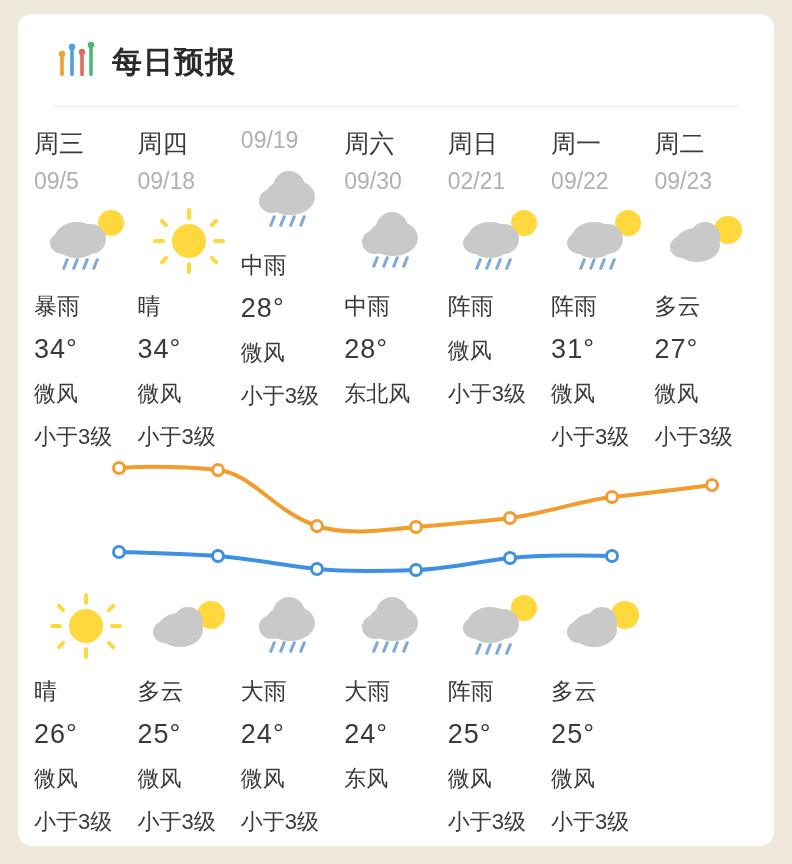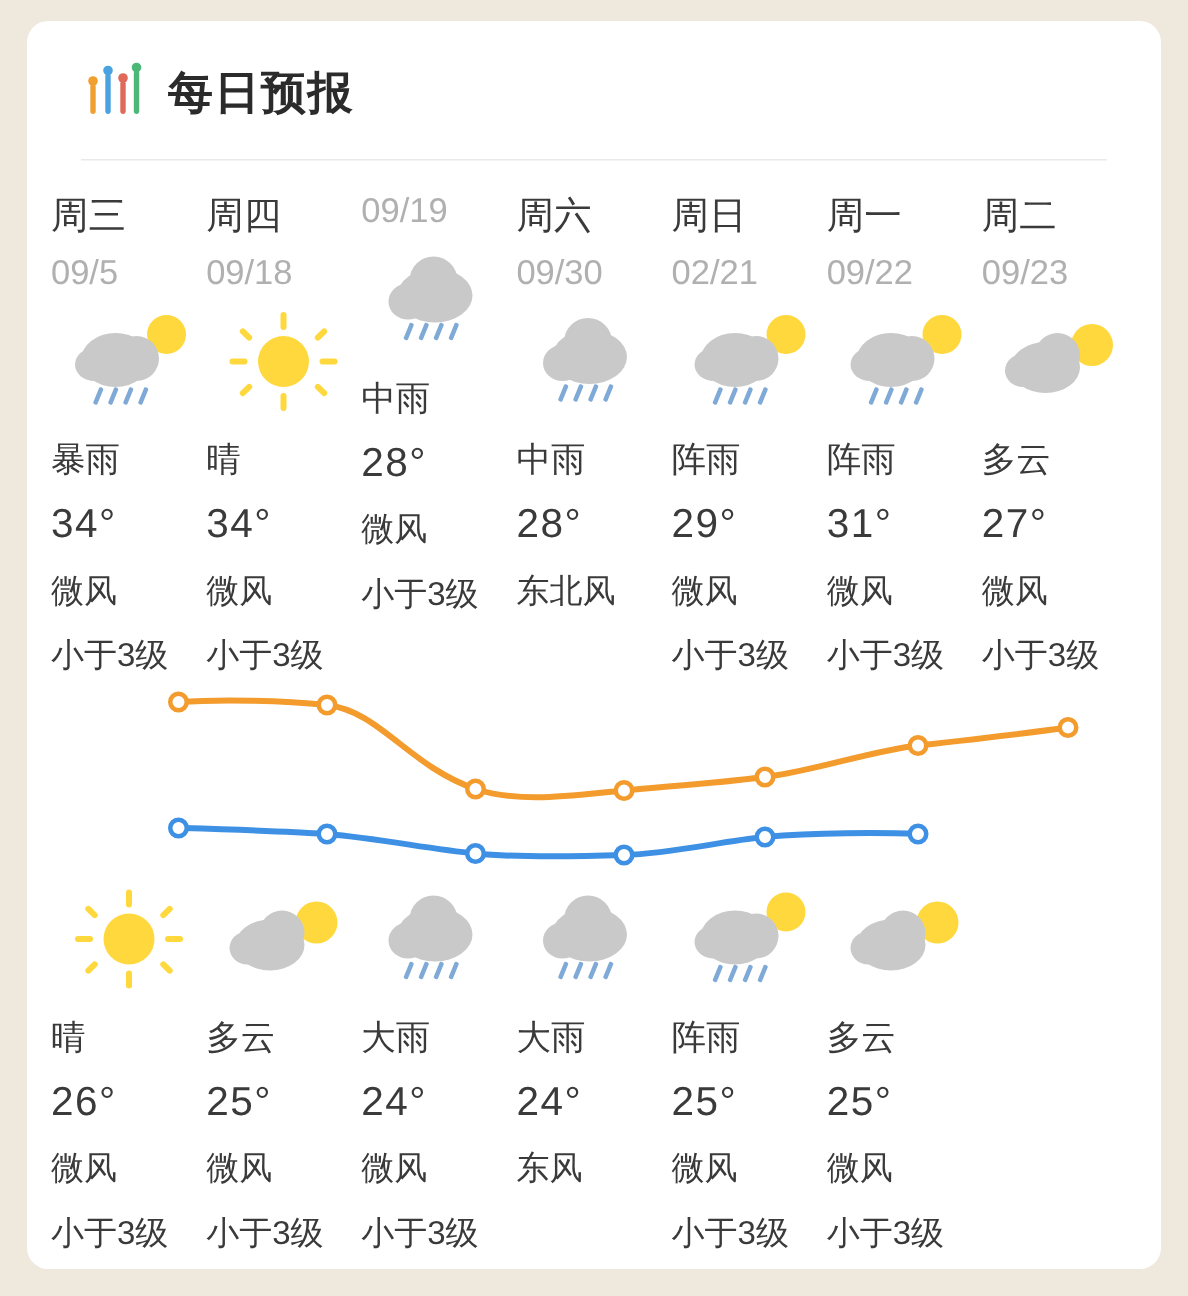--- a/index.html
+++ b/index.html
@@ -258,21 +258,20 @@
           <div class="cloud" style="width:46px;height:36px;left:10px;top:14px;"></div>
           <div class="cloud" style="width:30px;height:30px;left:32px;top:16px;"></div>
           <div class="cloud" style="width:26px;height:22px;left:6px;top:24px;"></div>
           <div class="rain" style="width:3px;height:12px;left:20px;top:50px;"></div>
           <div class="rain" style="width:3px;height:12px;left:30px;top:50px;"></div>
           <div class="rain" style="width:3px;height:12px;left:40px;top:50px;"></div>
           <div class="rain" style="width:3px;height:12px;left:50px;top:50px;"></div>
         </div>
       </div>
       <div class="cond">阵雨</div>
-      <div class="temp">29°</div>
       <div class="wind">微风</div>
       <div class="winds">小于3级</div>
     </div>
 
     <div class="col">
       <div class="dow">周一</div>
       <div class="date">09/22</div>
       <div class="icon-wrap">
         <div class="wi">
           <div class="sun" style="width:26px;height:26px;right:4px;top:2px;"></div>

